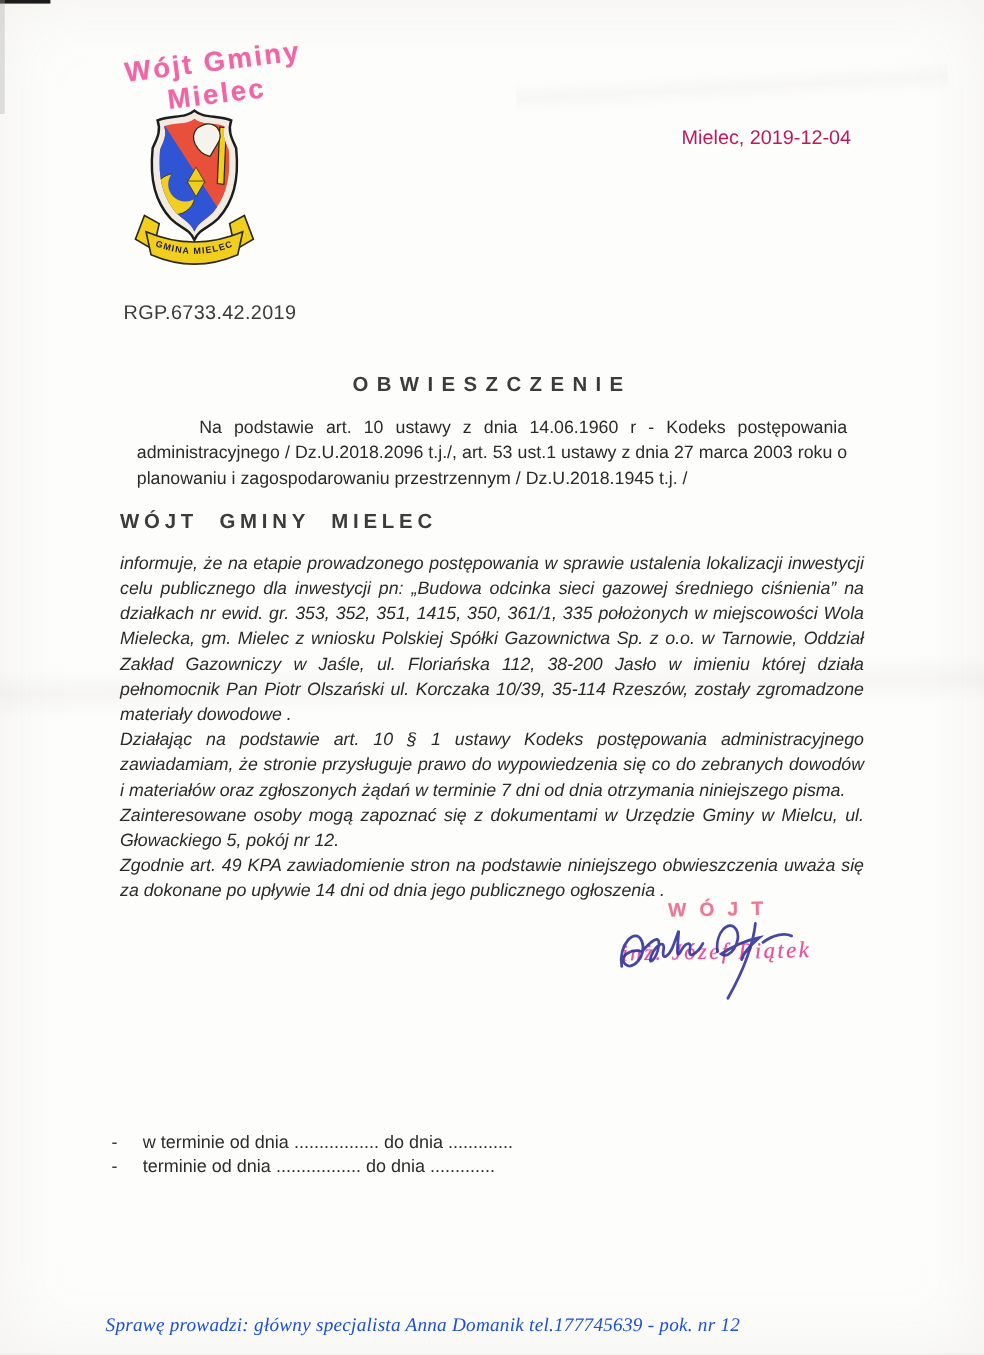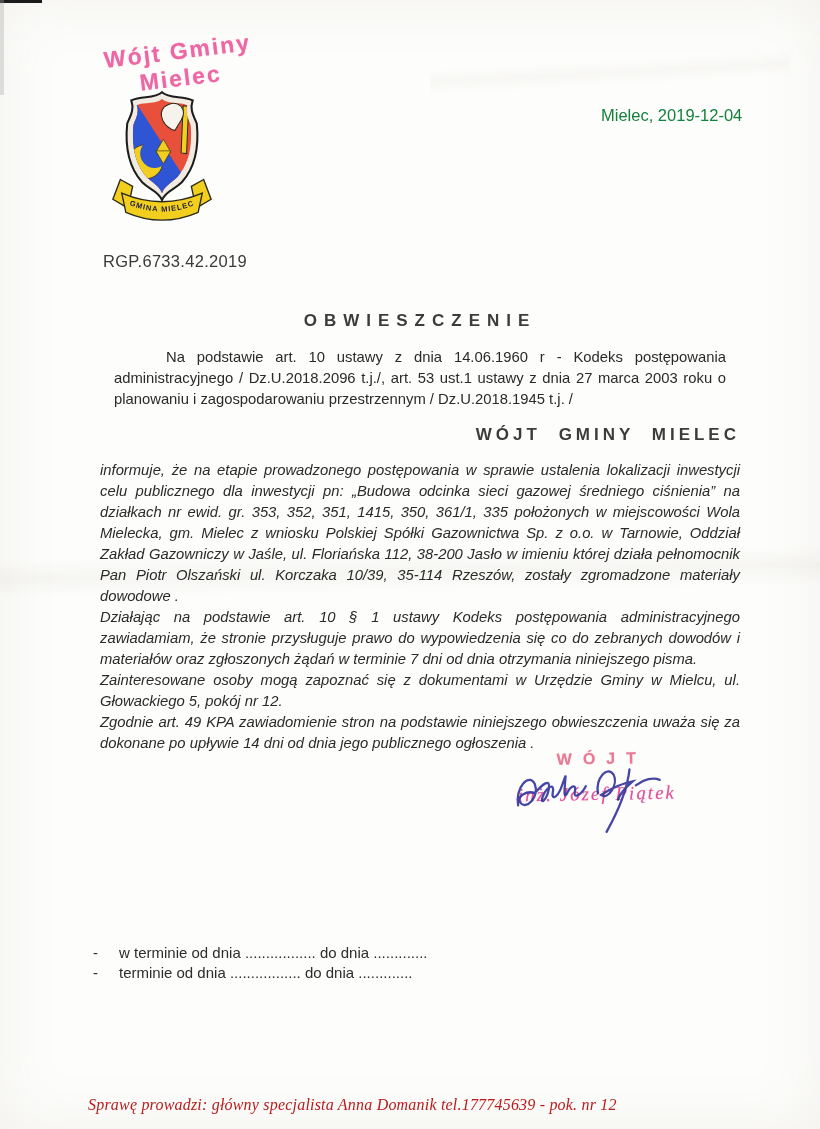--- a/index.html
+++ b/index.html
@@ -22,42 +22,42 @@
   
   .letterhead{position:absolute;left:70px;top:34px;width:262px;height:212px;}
   .issuer{
     position:absolute;left:4px;top:4px;width:210px;text-align:center;
     transform:rotate(-7deg);color:#ee66a4;font-weight:bold;
     font-size:23px;line-height:27px;letter-spacing:2px;
     text-shadow:0 0 1px rgba(238,102,164,0.55);
   }
   .arms{position:absolute;left:34px;top:50px;width:116px;height:146px;}
   
-  .dateline{position:absolute;left:601px;top:106px;font-size:16.5px;color:#15803d;}
+  .dateline{position:absolute;left:568px;top:106px;font-size:16.5px;color:#be185d;}
   .refnum{position:absolute;left:103px;top:252px;font-size:16.5px;color:#3a3a38;letter-spacing:0.3px;}
   
-  .content{position:absolute;left:100px;right:80px;top:310px;text-align:justify;font-size:14.8px;line-height:21px;}
+  .content{position:absolute;left:100px;right:100px;top:310px;text-align:justify;font-size:14.8px;line-height:21px;}
   .doc-title{margin:0 0 16px 0;text-align:center;font-size:17px;font-weight:bold;letter-spacing:7px;color:#3c3c3a;}
   .legal{margin:14px;text-indent:52px;}
-  .authority{margin:14px 0 15px 0;text-align:right;font-size:17px;font-weight:bold;letter-spacing:4px;word-spacing:9px;color:#3c3c3a;}
+  .authority{margin:14px 0 15px 0;text-align:left;font-size:17px;font-weight:bold;letter-spacing:4px;word-spacing:9px;color:#3c3c3a;}
   .body-par{margin:0;font-style:italic;}
   
   .signature{position:absolute;left:490px;top:750px;width:214px;height:96px;text-align:center;transform:rotate(-1deg);}
   .stamp-title{color:#e87a95;font-weight:bold;font-size:16px;letter-spacing:11px;text-indent:11px;
     text-shadow:0 0 1px rgba(232,122,149,0.6);}
   .stamp-name{margin-top:15px;color:#e2519b;font-style:italic;font-family:"Liberation Serif",serif;
     font-size:19px;letter-spacing:2px;text-shadow:0 0 1px rgba(226,81,155,0.5);}
   .sig-scrawl{position:absolute;left:12px;top:6px;}
   
   .postings{position:absolute;left:93px;top:944px;font-size:15px;line-height:18.5px;color:#2d2d2b;}
   .posting-row{display:grid;grid-template-columns:26px auto;margin-bottom:1px;}
   .bullet{grid-row:1 / span 2;}
   
   .case-footer{position:absolute;left:88px;top:1096px;font-family:"Liberation Serif",serif;
-    font-style:italic;font-size:16px;color:#b91c1c;letter-spacing:0.2px;}
+    font-style:italic;font-size:16px;color:#1d4ed8;letter-spacing:0.2px;}
 </style>
 </head>
 <body>
 
 <div class="page">
 
   <div class="edge-top"></div>
   <div class="edge-left"></div>
   <div class="crease"></div>
   <div class="crease2"></div>

